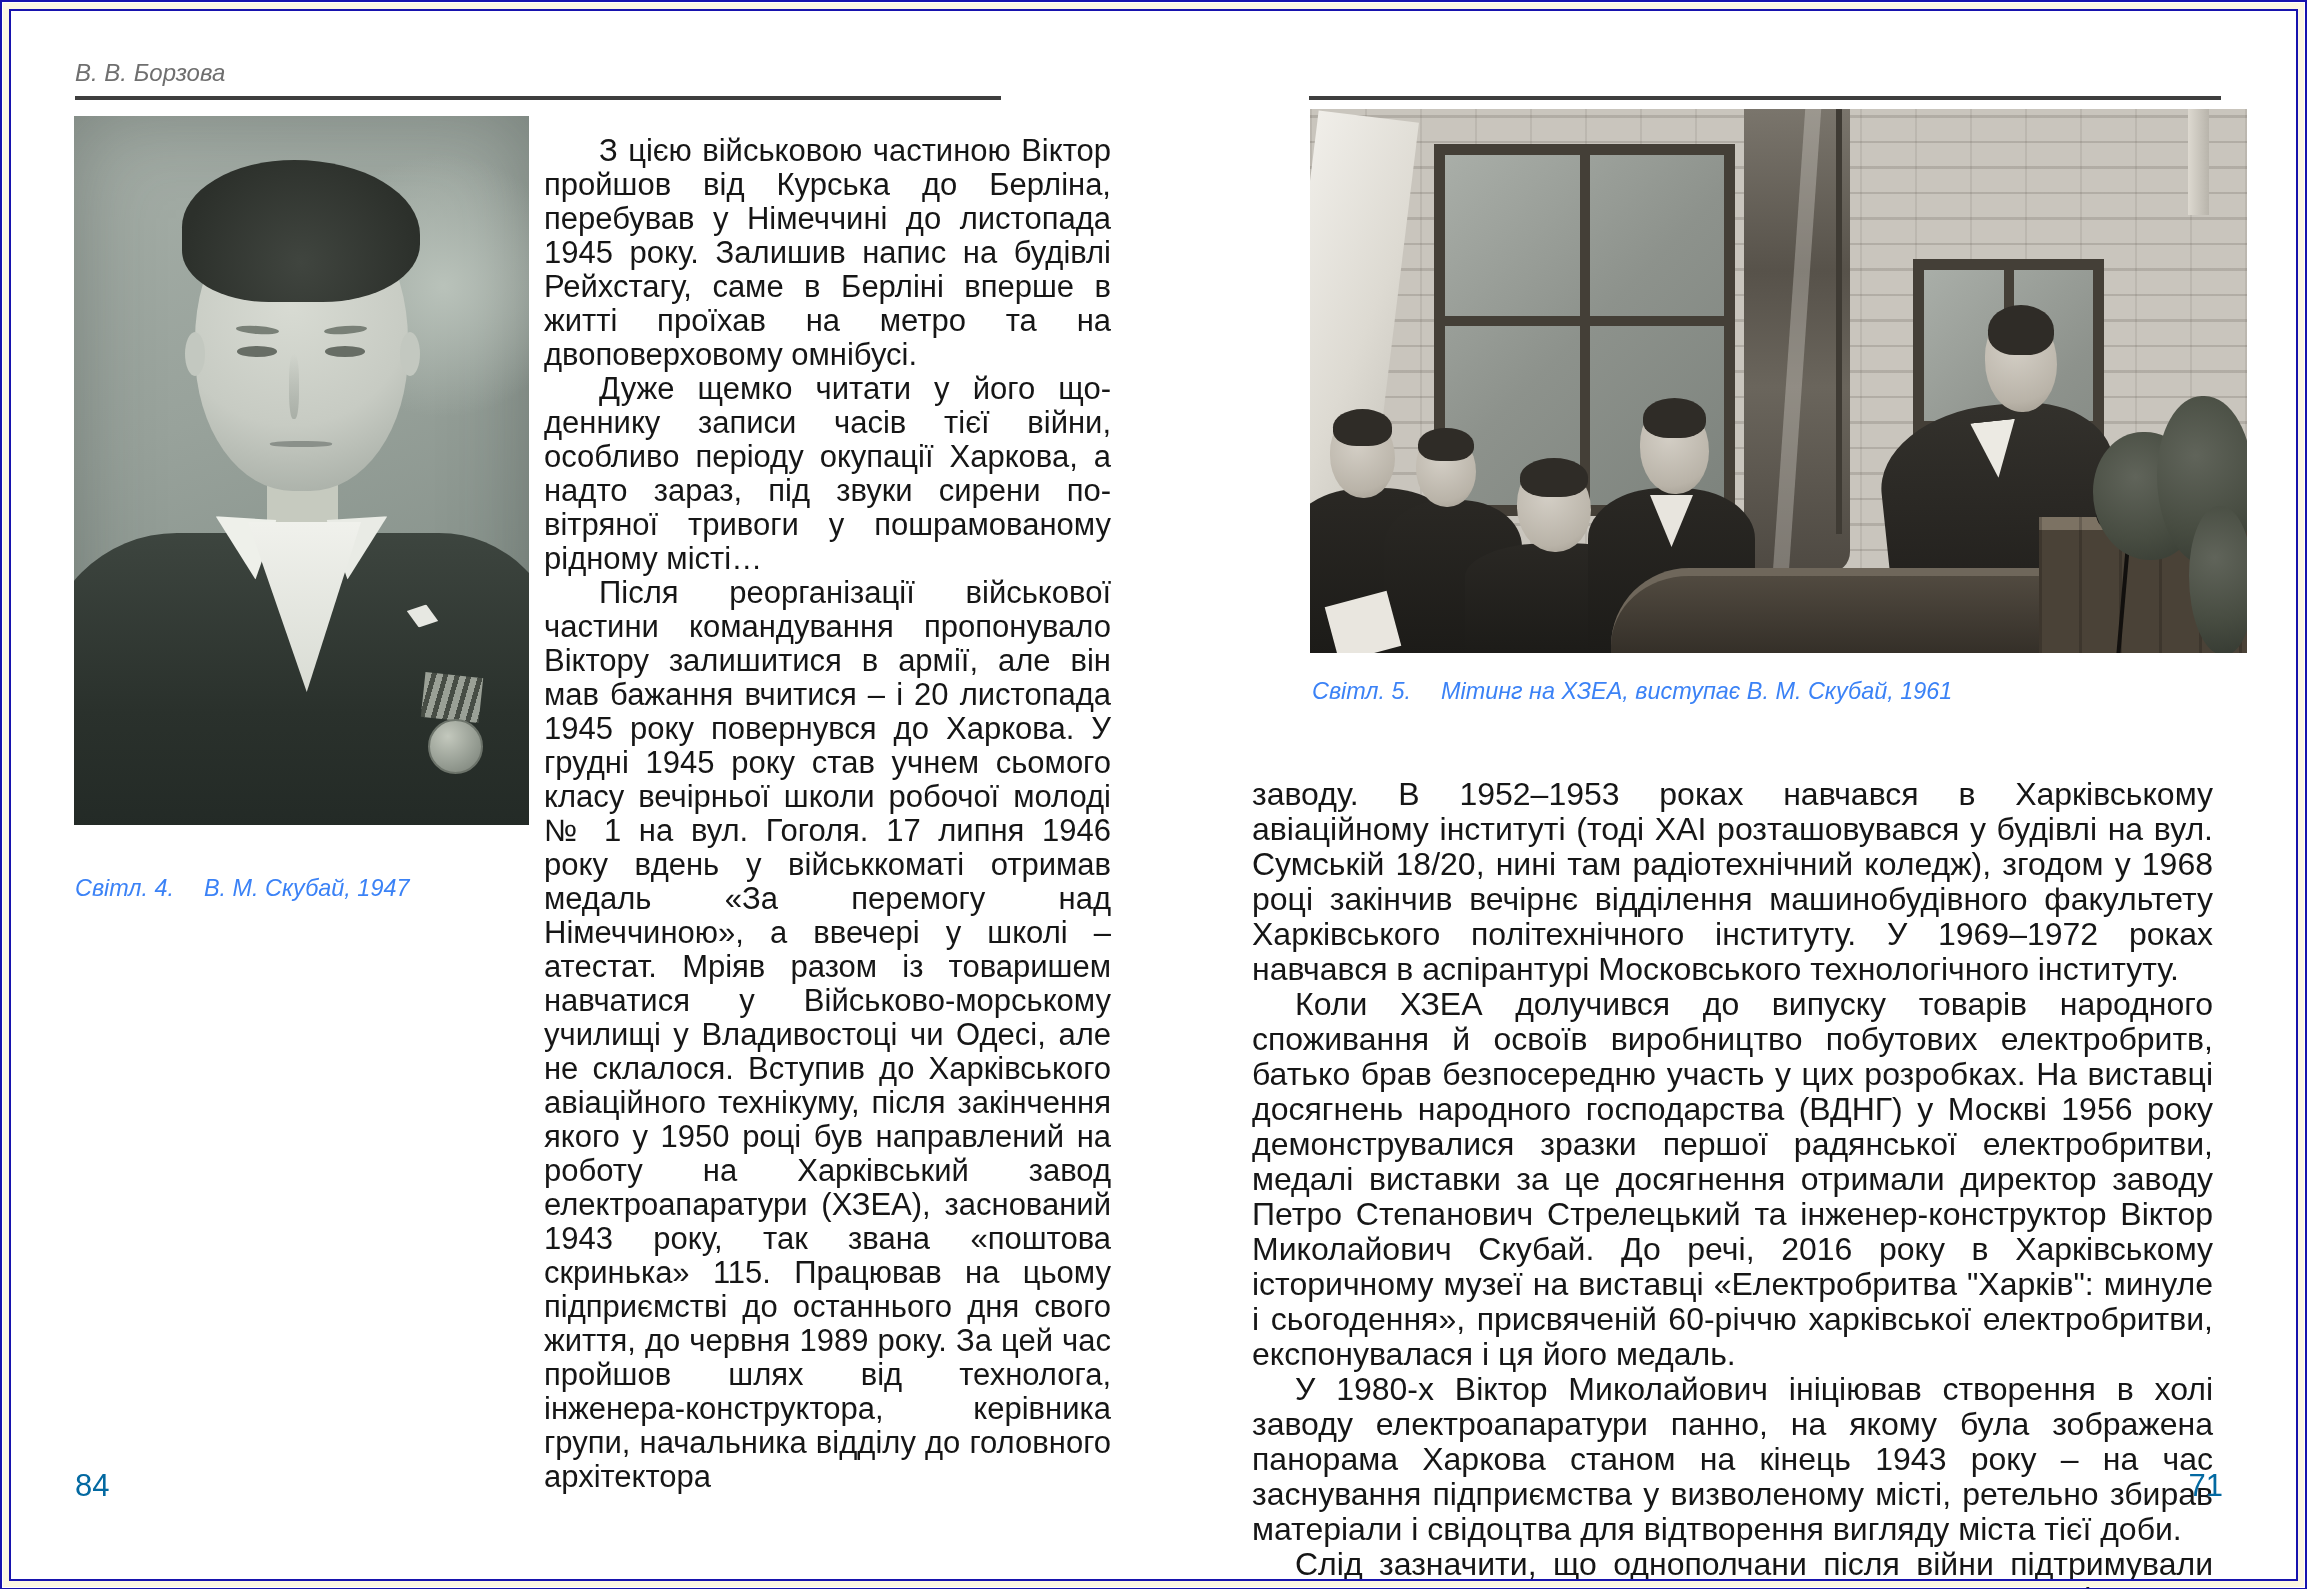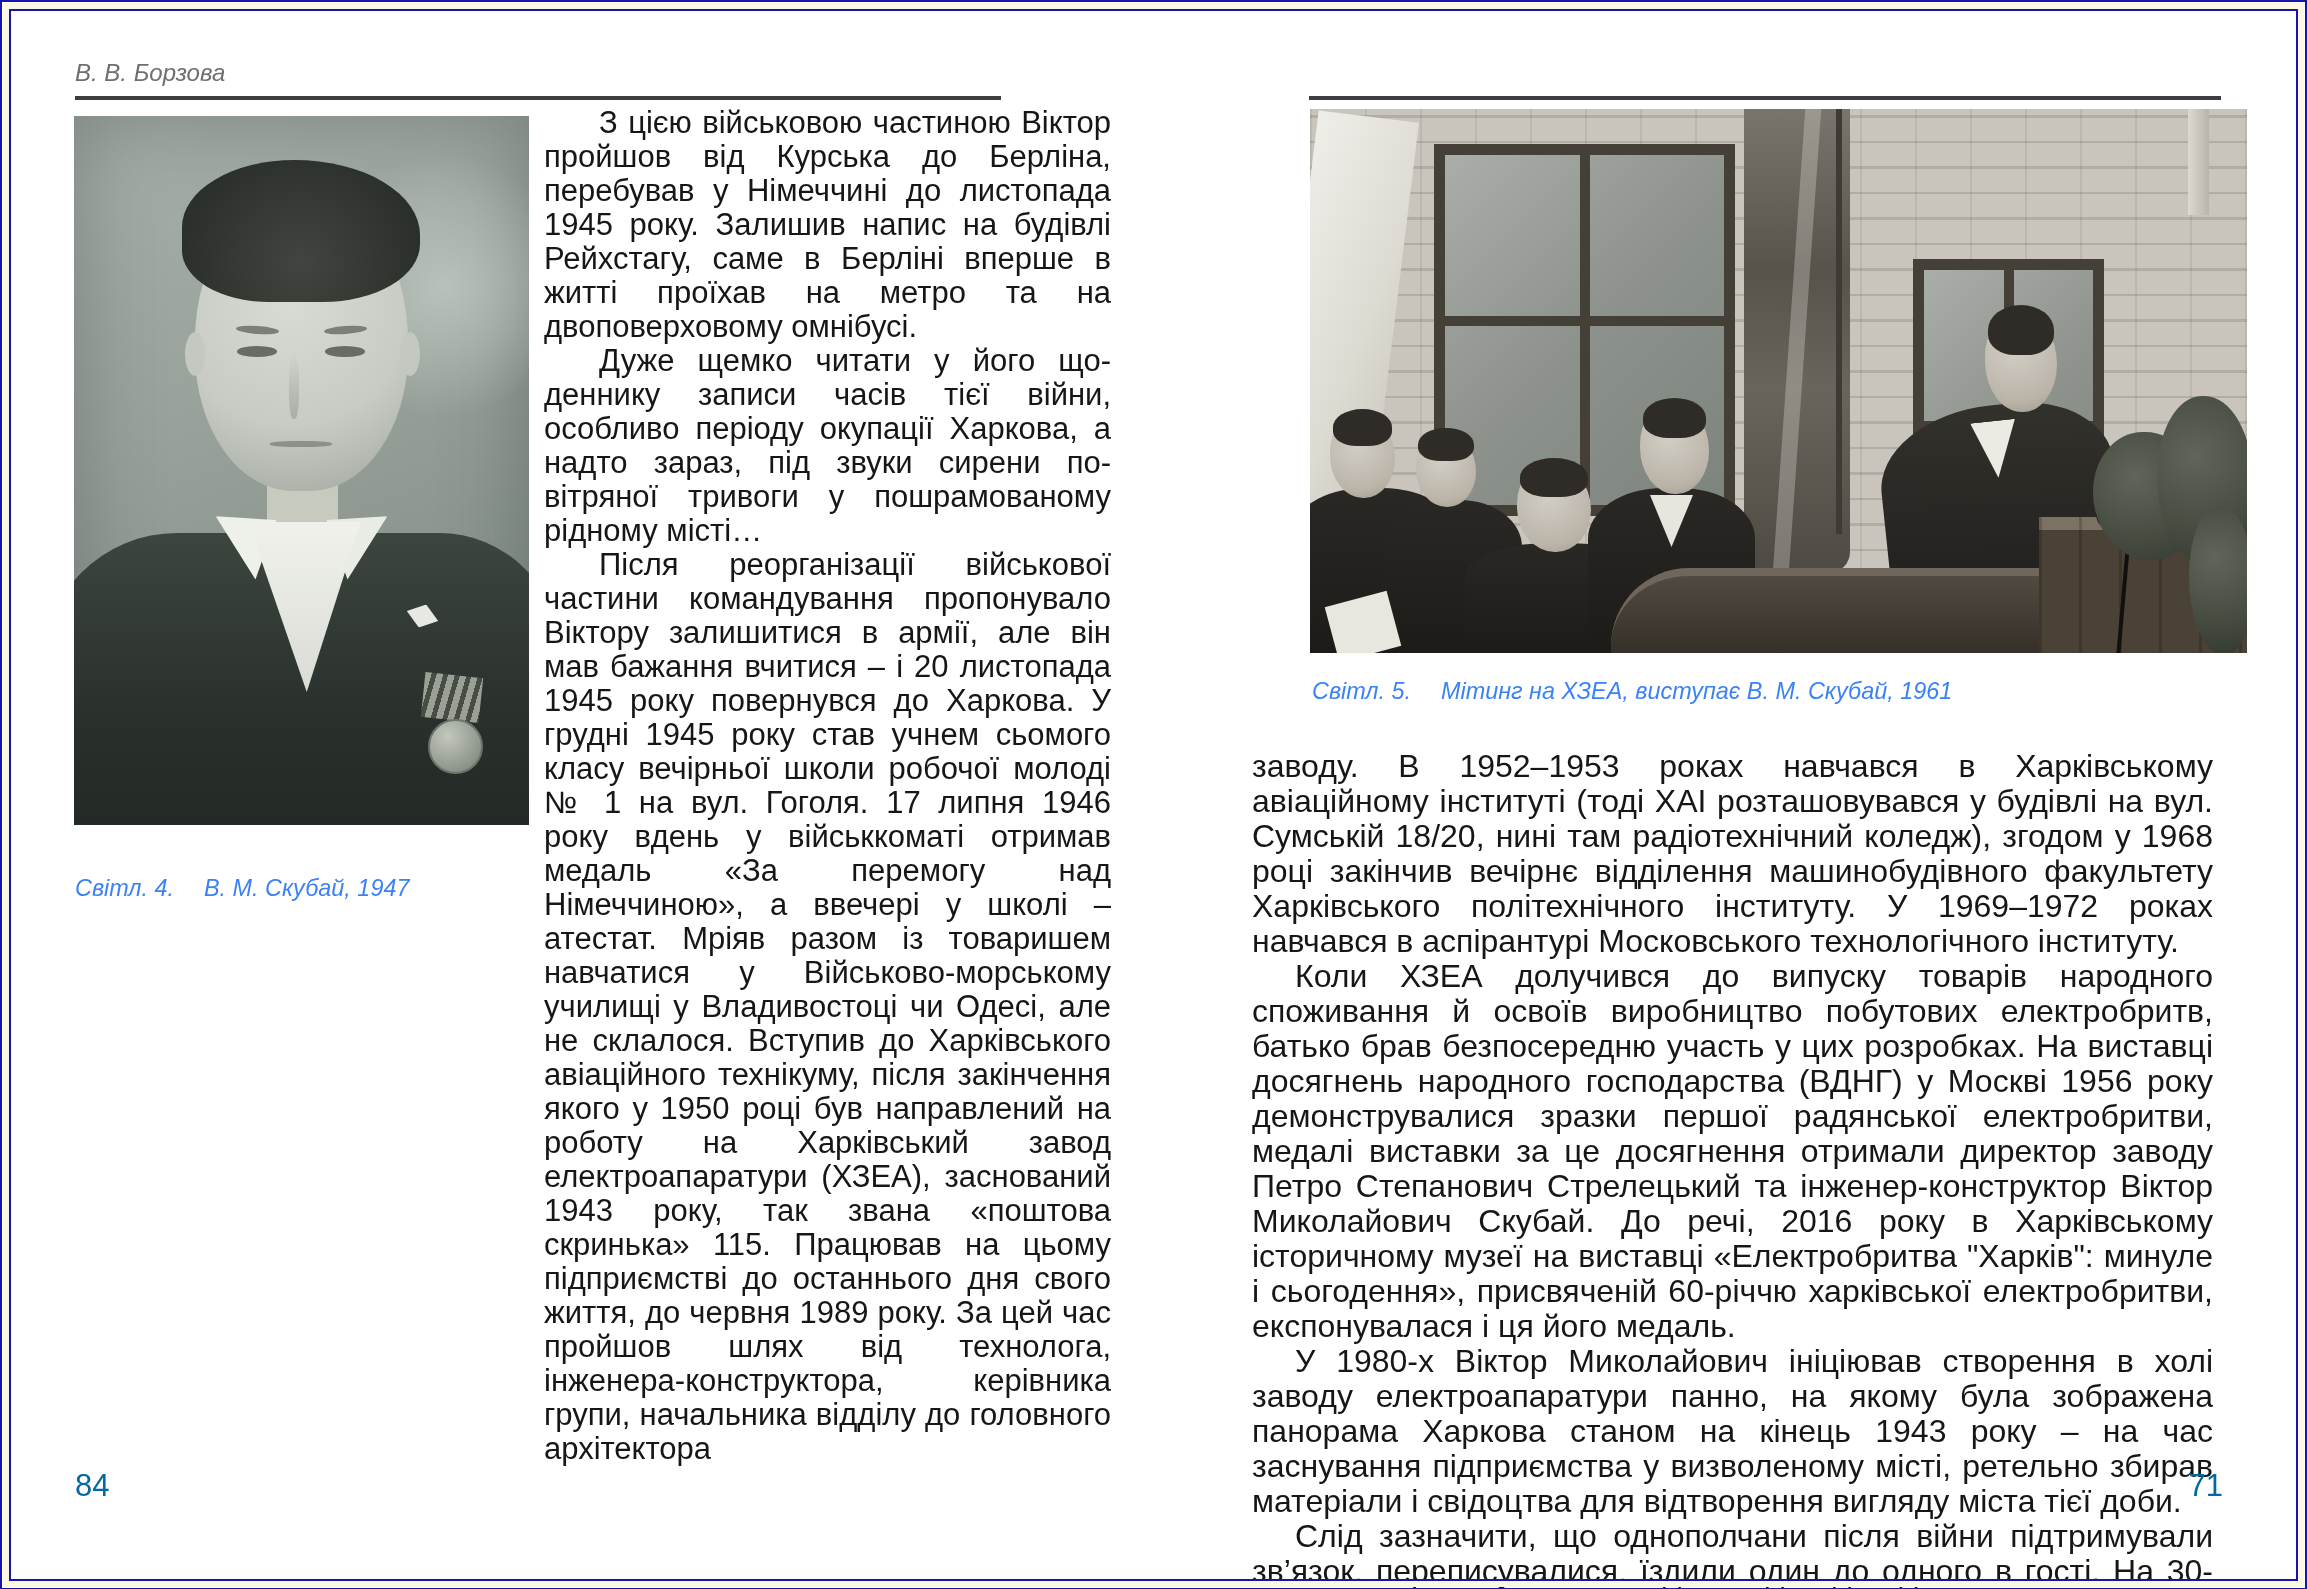--- a/index.html
+++ b/index.html
@@ -17,21 +17,21 @@
 
   
   .running-head { position:absolute; font-style:italic; color:#6f6f6f; font-size:24px; line-height:31px; }
   .rh-left  { left:75px; top:57px; }
   .rh-right { left:1205px; top:27px; width:1017px; text-align:right; }
   .rule { position:absolute; height:3.5px; background:#3e3e3e; }
   .rule-left  { left:75px;  top:96px; width:926px; }
   .rule-right { left:1309px; top:96px; width:912px; }
 
   
-  .col { position:absolute; text-align:justify; hyphens:manual; -webkit-hyphens:manual; }
+  .col { position:absolute; text-align:justify; hyphens:manual;margin-top:28px; -webkit-hyphens:manual; }
   .col p { margin:0; }
   .col-left  { left:544px;  top:106px; width:567px;  font-size:31px; line-height:34px; }
   .col-left p  { text-indent:55px; }
   .col-right { left:1252px; top:749px; width:961px; font-size:32px; line-height:35px; }
   .col-right p { text-indent:43px; }
   .col p.no-indent { text-indent:0; }
 
   
   .caption { position:absolute; font-style:italic; color:#3b82f6; font-size:23.4px; }
   .cap-left  { left:75px;  top:875px; }

